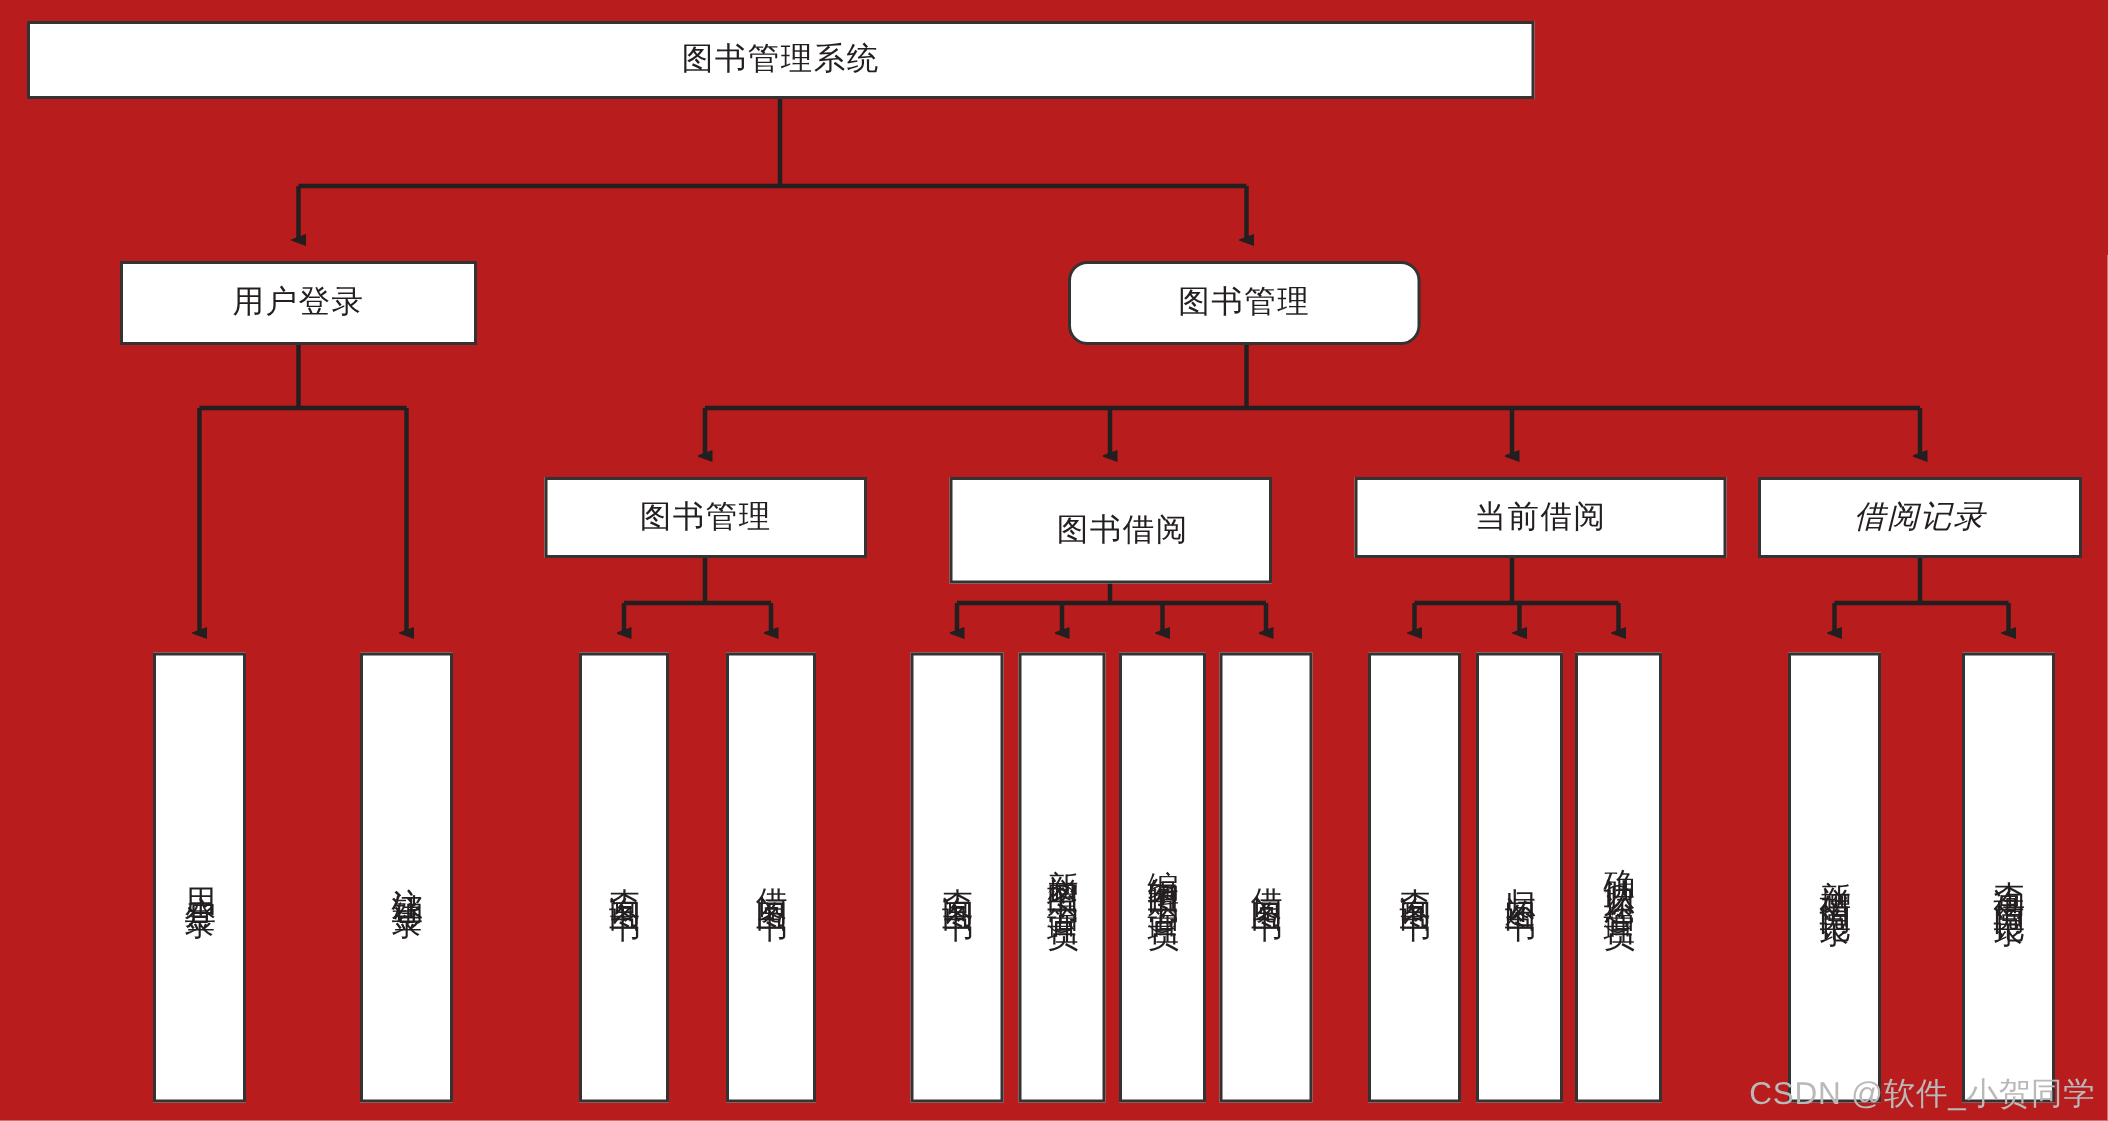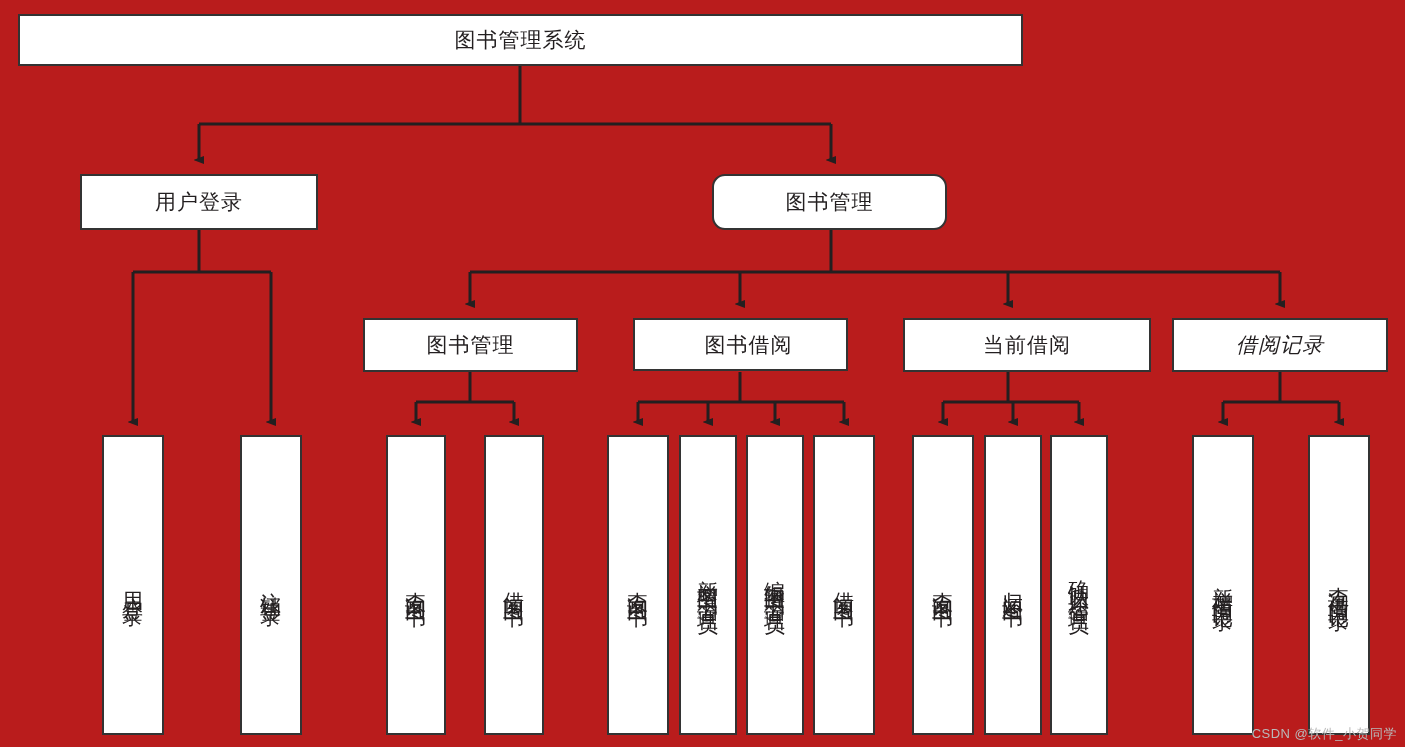--- a/index.html
+++ b/index.html
@@ -56,21 +56,21 @@
   .node.vert .vtext {
     writing-mode: vertical-rl;
     text-orientation: upright;
     display: block;
     white-space: nowrap;
   }
   .watermark {
     position: absolute;
     right: 8px;
     bottom: 4px;
-    font-size: 13px;
+    font-size: 21px;
     color: #b9b9b9;
     letter-spacing: 0.5px;
     white-space: nowrap;
     user-select: none;
   }
 </style>
 </head>
 <body>
 
 <div id="diagram-root">
@@ -132,21 +132,21 @@
   <div class="node horiz" style="left: 80px; top: 174px; width: 238px; height: 56px; border-color: rgb(51, 51, 51); background: rgb(255, 255, 255); color: rgb(35, 31, 32);">
     <span>用户登录</span>
   </div>
   <div class="node horiz" style="left: 712px; top: 174px; width: 235px; height: 56px; border-color: rgb(51, 51, 51); background: rgb(255, 255, 255); color: rgb(35, 31, 32); border-radius: 13px;">
     <span>图书管理</span>
   </div>
 
   <div class="node horiz" style="left: 363px; top: 318px; width: 215px; height: 54px; border-color: rgb(51, 51, 51); background: rgb(255, 255, 255); color: rgb(35, 31, 32);">
     <span>图书管理</span>
   </div>
-  <div class="node horiz" style="left: 633px; top: 318px; width: 215px; height: 53px; border-color: rgb(51, 51, 51); background: rgb(255, 255, 255); color: rgb(35, 31, 32); padding-left: 16px;">
+  <div class="node horiz" style="left: 633px; top: 318px; width: 215px; height: 71px; border-color: rgb(51, 51, 51); background: rgb(255, 255, 255); color: rgb(35, 31, 32); padding-left: 16px;">
     <span>图书借阅</span>
   </div>
   <div class="node horiz" style="left: 903px; top: 318px; width: 248px; height: 54px; border-color: rgb(51, 51, 51); background: rgb(255, 255, 255); color: rgb(35, 31, 32);">
     <span>当前借阅</span>
   </div>
   <div class="node horiz" style="left: 1172px; top: 318px; width: 216px; height: 54px; border-color: rgb(51, 51, 51); background: rgb(255, 255, 255); color: rgb(35, 31, 32); font-style: italic;">
     <span>借阅记录</span>
   </div>
 
   <div class="node vert" style="left: 102px; top: 435px; width: 62px; height: 300px; border-color: rgb(51, 51, 51); background: rgb(255, 255, 255); color: rgb(35, 31, 32);">

